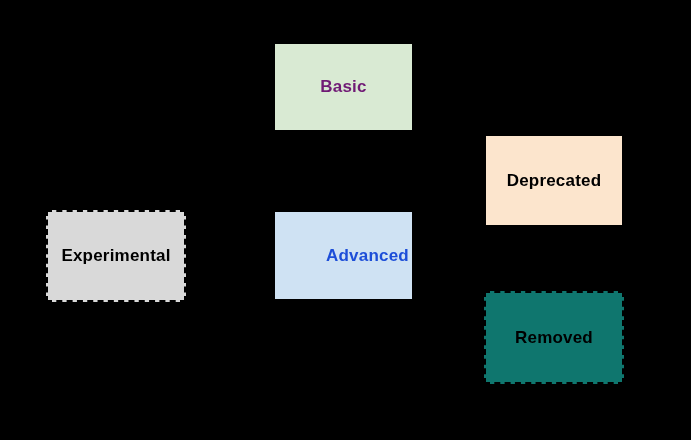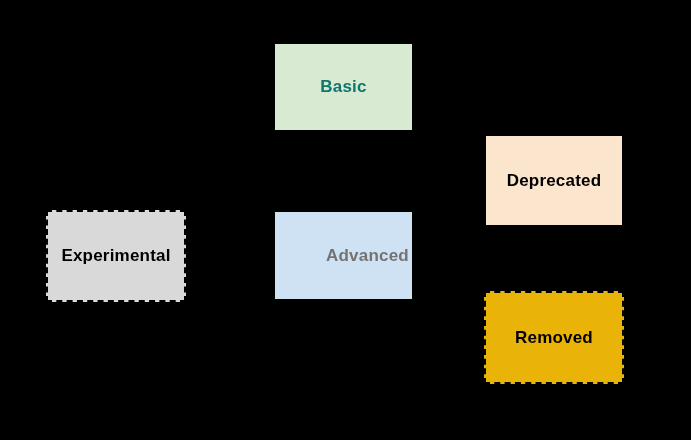--- a/index.html
+++ b/index.html
@@ -39,32 +39,32 @@
   .node-experimental { left: 46px;  top: 210px; width: 140px; height: 92px; }
   .node-advanced     { left: 273px; top: 210px; width: 141px; height: 91px; }
   .node-removed      { left: 484px; top: 291px; width: 140px; height: 93px; }
 </style>
 </head>
 <body>
 
 <div class="canvas" style="background-color: rgb(0, 0, 0);">
 
   <div class="node node-basic" style="background-color: rgb(217, 234, 211); border-style: solid; border-color: rgb(0, 0, 0);">
-    <span class="label" style="color: #0f766e;">Basic</span>
+    <span class="label" style="color: #701a75;">Basic</span>
   </div>
 
   <div class="node node-experimental" style="background-color: rgb(217, 217, 217); border-style: dashed; border-color: rgb(0, 0, 0);">
     <span class="label" style="color: rgb(0, 0, 0);">Experimental</span>
   </div>
 
   <div class="node node-deprecated" style="background-color: rgb(252, 229, 205); border-style: solid; border-color: rgb(0, 0, 0);">
     <span class="label" style="color: rgb(0, 0, 0);">Deprecated</span>
   </div>
 
   <div class="node node-advanced" style="background-color: rgb(207, 226, 243); border-style: solid; border-color: rgb(0, 0, 0);">
-    <span class="label" style="color: #737373; margin-left: 48px;">Advanced</span>
+    <span class="label" style="color: #1d4ed8; margin-left: 48px;">Advanced</span>
   </div>
 
-  <div class="node node-removed" style="background-color: #eab308; border-style: dashed; border-color: rgb(0, 0, 0);">
+  <div class="node node-removed" style="background-color: #0f766e; border-style: dashed; border-color: rgb(0, 0, 0);">
     <span class="label" style="color: rgb(0, 0, 0);">Removed</span>
   </div>
 
 </div>
 
 </body></html>

